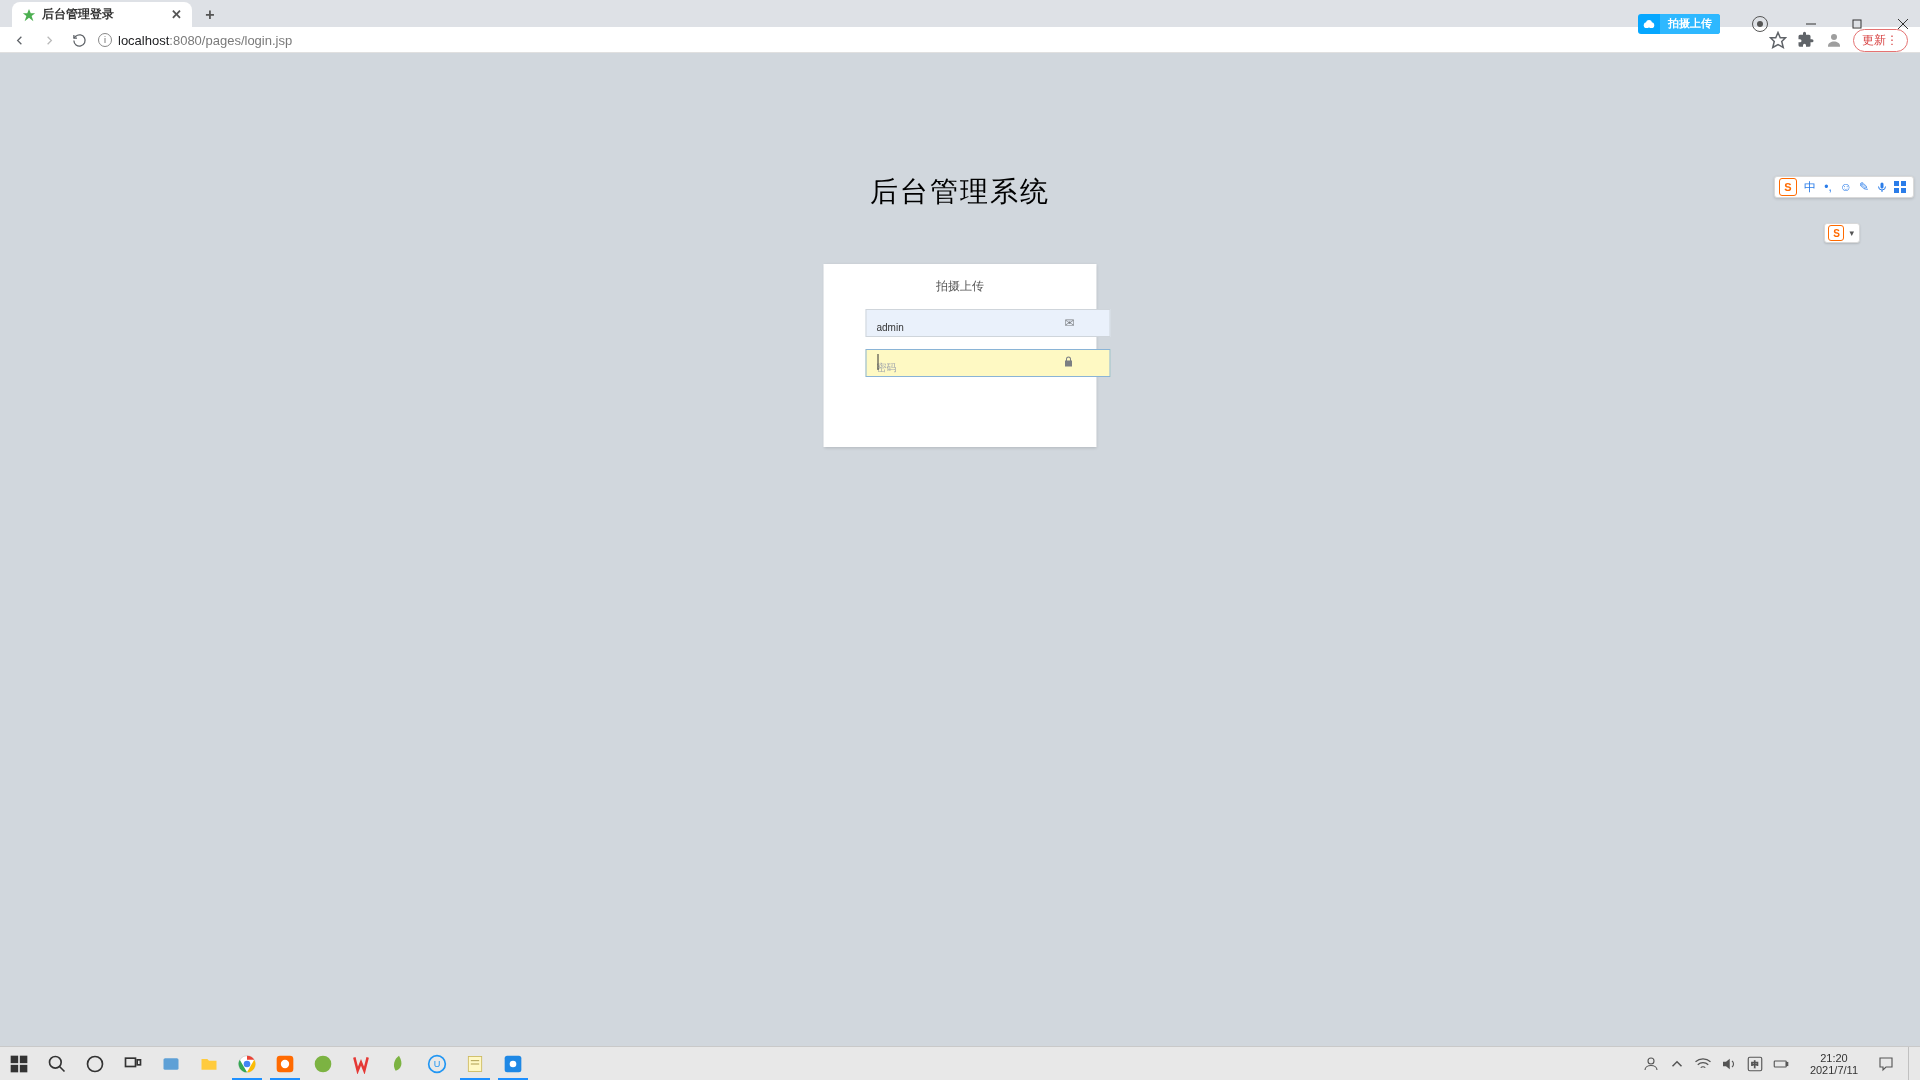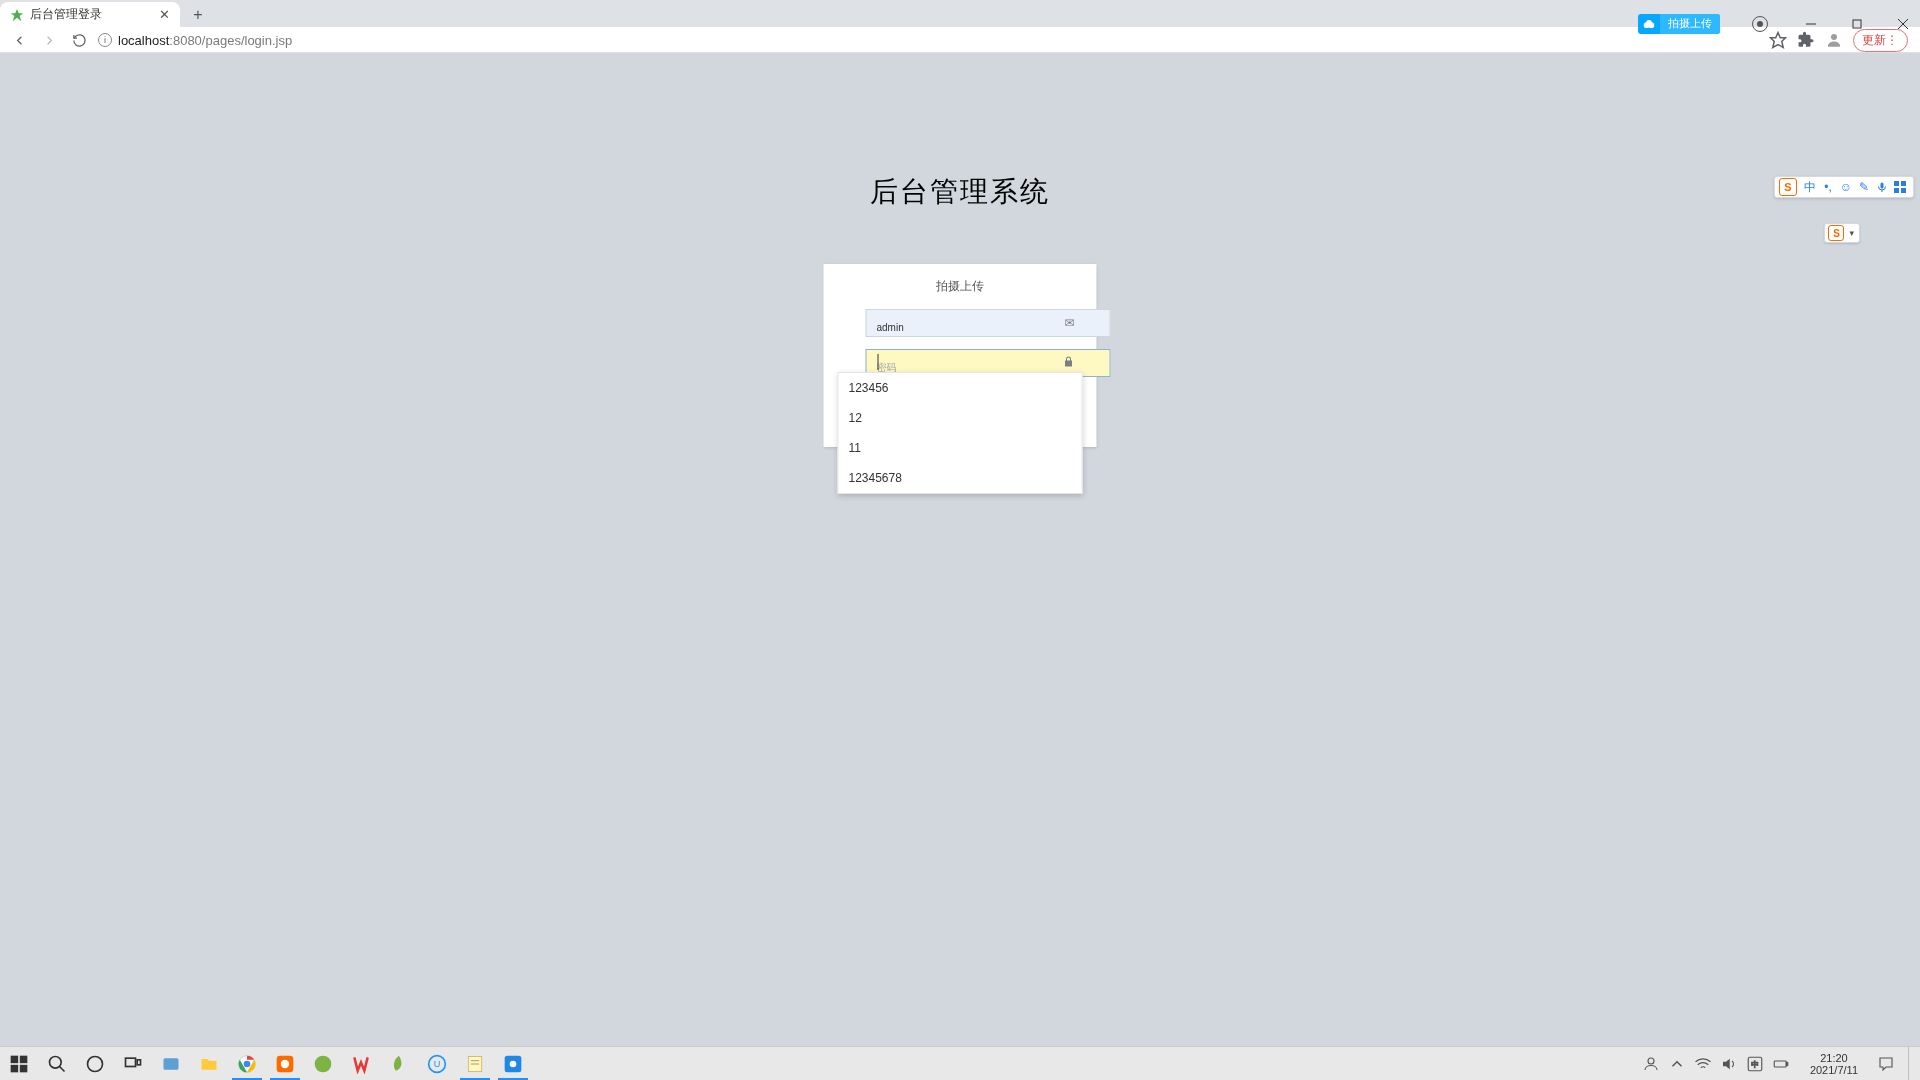--- a/index.html
+++ b/index.html
@@ -1,20 +1,20 @@
 <!DOCTYPE html>
 <html><head>
 <meta charset="utf-8">
 <style>
   * { margin: 0; padding: 0; box-sizing: border-box; font-family: "Microsoft YaHei", Arial, sans-serif; }
   html, body { width: 1920px; height: 1080px; overflow: hidden; background: #fff; }
 
   
   .browser-chrome { height: 53px; background: #fff; border-bottom: 1px solid #e0e0e0; }
-  .tab-strip { height: 27px; background: #dee1e6; display: flex; align-items: flex-end; padding-left: 0; position: relative; }
+  .tab-strip { height: 27px; background: #dee1e6; display: flex; align-items: flex-end; padding-left: 12px; position: relative; font-weight: bold; }
   .tab {
     height: 25px; width: 180px; background: #fff; border-top-left-radius: 8px; border-top-right-radius: 8px;
     display: flex; align-items: center; padding: 0 10px; font-size: 12px; color: #333; gap: 6px; position: relative;
   }
   .tab .favicon { width: 14px; height: 14px; display:inline-block; }
   .tab .favicon svg { width:14px; height:14px; }
   .tab-title { flex: 1; white-space: nowrap; overflow: hidden; text-overflow: ellipsis; }
   .tab-close { font-size: 13px; color: #555; cursor: pointer; }
   .new-tab { width: 24px; height: 24px; display:flex; align-items:center; justify-content:center; margin-left:6px; color:#555; font-size:16px; cursor:pointer; }
   .window-controls { position:absolute; right:0; top:10px; height:27px; display:flex; align-items:center; gap:12px; }
@@ -202,26 +202,20 @@
       <input type="text" id="pwd" placeholder="密码" style="">
       <span class="icon">
         <svg width="12" height="12" viewBox="0 0 24 24" fill="#7b7f83">
             <path d="M12 2a5 5 0 0 0-5 5v3H5v12h14V10h-2V7a5 5 0 0 0-5-5zm-3 5a3 3 0 0 1 6 0v3H9z"></path>
           </svg>
       </span>
       <span class="cursor-caret"></span>
     </div>
   </div>
 
-  <div class="autocomplete">
-    <div class="ac-item">123456</div>
-    <div class="ac-item">12</div>
-    <div class="ac-item">11</div>
-    <div class="ac-item">12345678</div>
-  </div>
 
   <div class="ime-bar">
     <span class="s-logo">S</span>
     <span class="ime-ic">中</span>
     <span class="ime-ic">•,</span>
     <span class="ime-ic">☺</span>
     <span class="ime-ic">✎</span>
     <span class="ime-ic">
       <svg width="12" height="12" viewBox="0 0 24 24" fill="#2b7de9">
           <rect x="9" y="3" width="6" height="12" rx="3"></rect>

